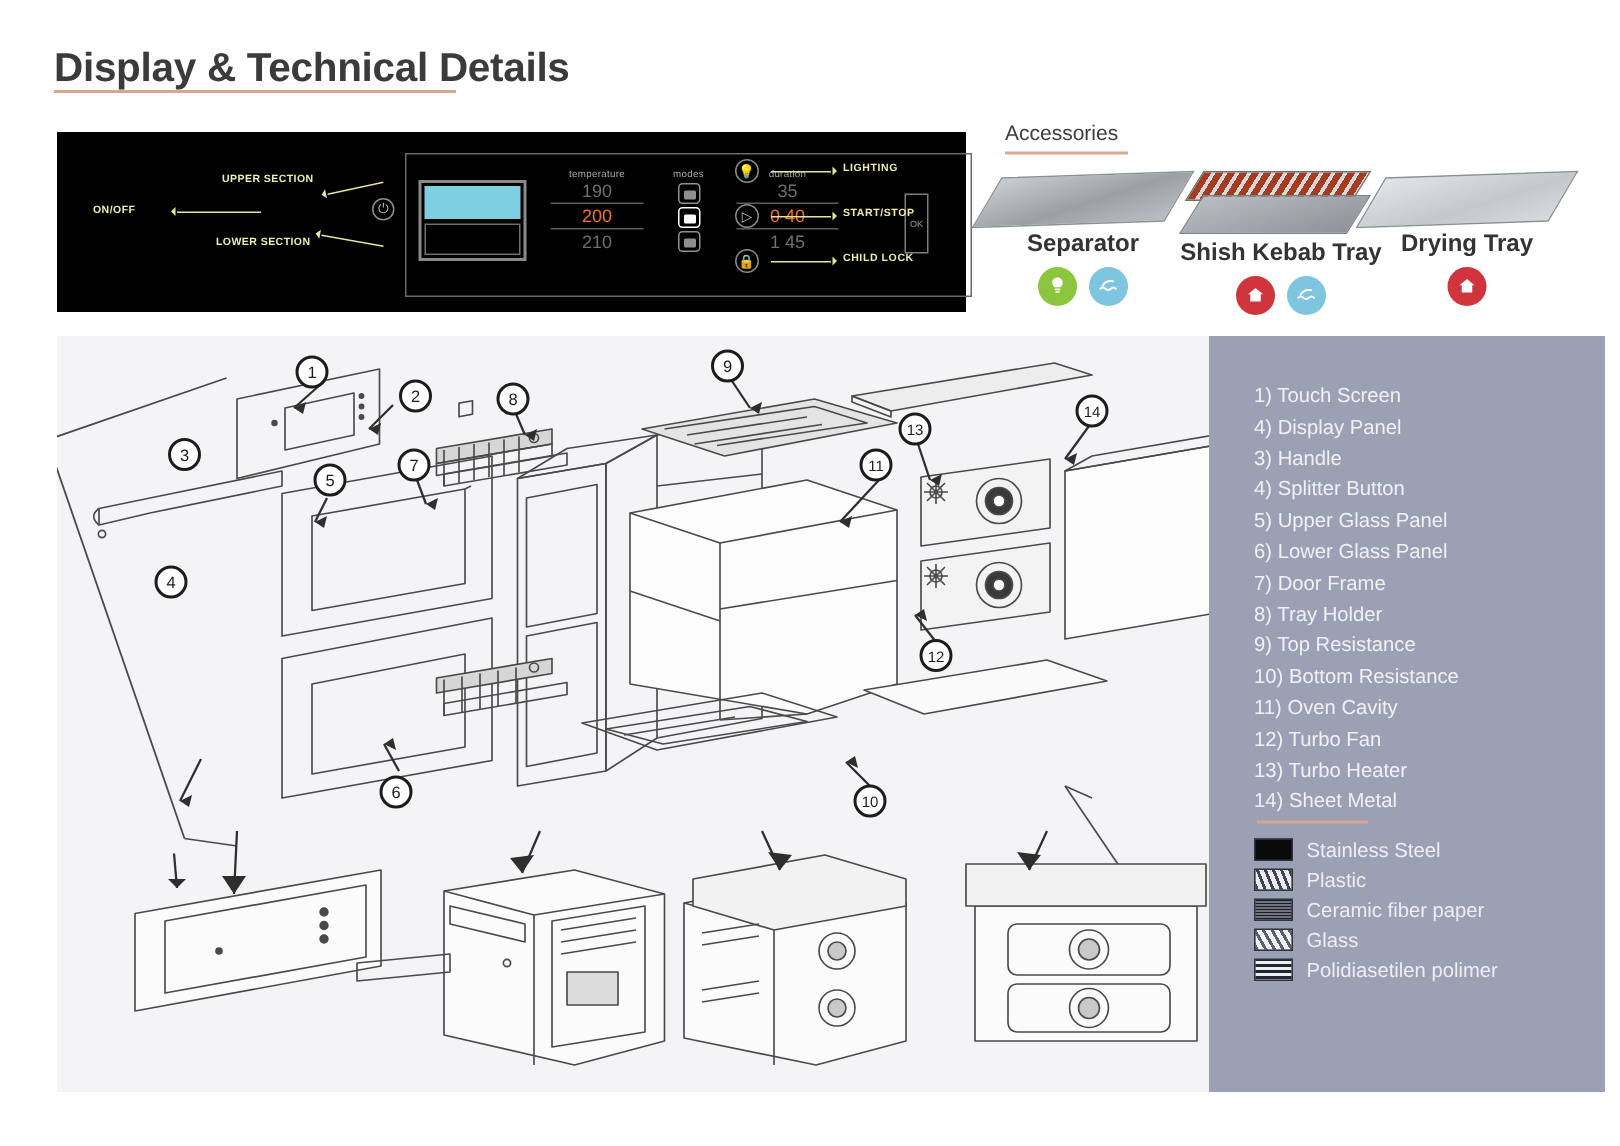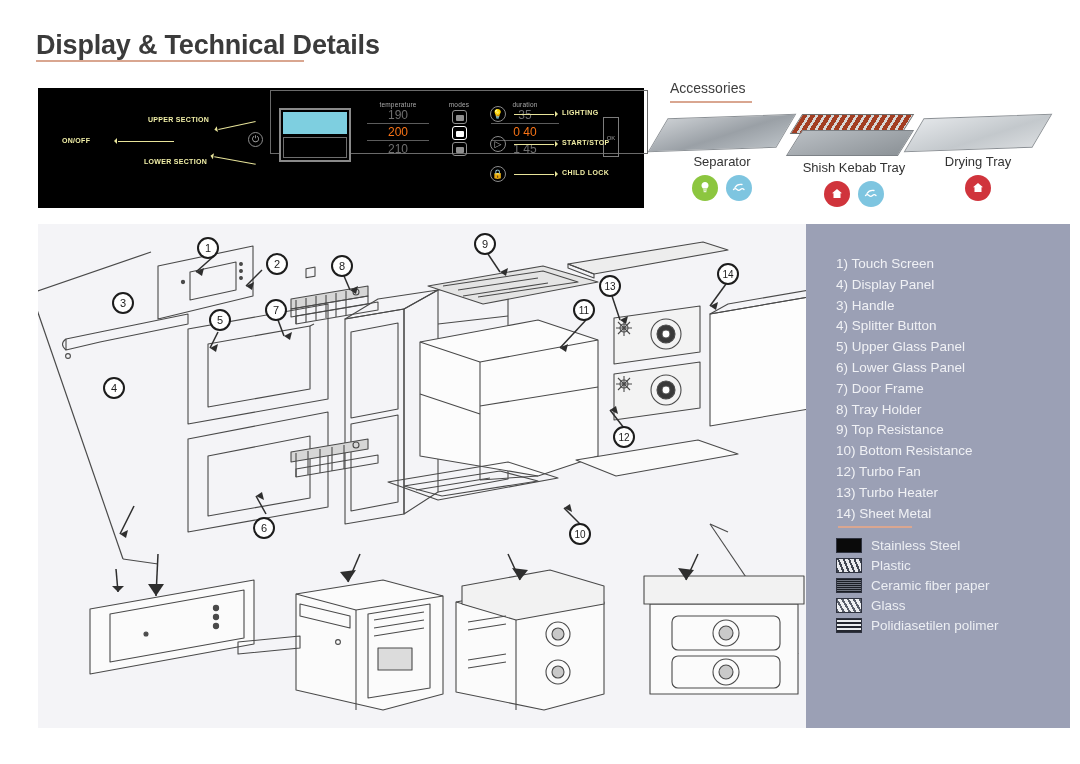--- a/index.html
+++ b/index.html
@@ -51,22 +51,22 @@
 
   .power-btn {
     position: absolute; left: 210px; top: 44px;
     width: 15px; height: 15px; border: 1px solid #8d8d8d;
     border-radius: 50%; color: #b9b9b9; font-size: 9px;
     text-align: center; line-height: 13px;
   }
 
   
   .screen-box {
-    position: absolute; left: 232px; top: 2px;
-    width: 378px; height: 64px; border: 1px solid #6a6a6a;
+    position: absolute; left: 232px; top: 14px;
+    width: 378px; height: 96px; border: 1px solid #6a6a6a;
   }
   .screen {
     position: absolute; left: 8px; top: 17px;
     width: 72px; height: 54px; border: 2px solid #8a8a8a;
     background: #000;
   }
   .screen-top { position: absolute; left: 2px; top: 2px; width: 64px; height: 22px; background: #7ecfe0; }
   .screen-bot { position: absolute; left: 2px; top: 27px; width: 64px; height: 21px; background: #000; border: 1px solid #6e6e6e; }
 
   .col { position: absolute; text-align: center; }
@@ -125,21 +125,21 @@
   .r1 { top: 18px; } .r2 { top: 48px; } .r3 { top: 78px; }
 
   
   .acc-title {
     position: absolute; left: 670px; top: 80px;
     font-size: 14px; color: #3d3d3d; text-align: right;
   }
   .acc-rule { position: absolute; left: 670px; top: 101px; width: 82px; height: 2px; background: #d9a690; }
 
   .acc { position: absolute; text-align: center; width: 140px; }
-  .acc-name { font-size: 13px; font-weight: normal; color: #333; margin-top: 4px; }
+  .acc-name { font-size: 16px; font-weight: bold; color: #333; margin-top: 4px; }
   .acc1 { left: 652px; top: 112px; }
   .acc2 { left: 784px; top: 112px; }
   .acc3 { left: 908px; top: 112px; }
 
   .badges { margin-top: 6px; display: flex; justify-content: center; gap: 8px; }
   .badge { width: 26px; height: 26px; border-radius: 50%; position: relative; }
   .badge svg { position: absolute; left: 5px; top: 5px; }
   .b-green { background: #8cc63f; }
   .b-blue  { background: #7ec5e0; }
   .b-red   { background: #d0343c; }
@@ -610,20 +610,21 @@
     <div class="legend-item">1) Touch Screen</div>
     <div class="legend-item">4) Display Panel</div>
     <div class="legend-item">3) Handle</div>
     <div class="legend-item">4) Splitter Button</div>
     <div class="legend-item">5) Upper Glass Panel</div>
     <div class="legend-item">6) Lower Glass Panel</div>
     <div class="legend-item">7) Door Frame</div>
     <div class="legend-item">8) Tray Holder</div>
     <div class="legend-item">9) Top Resistance</div>
     <div class="legend-item">10) Bottom Resistance</div>
+    <div class="legend-item">11) Oven Cavity</div>
     <div class="legend-item">12) Turbo Fan</div>
     <div class="legend-item">13) Turbo Heater</div>
     <div class="legend-item">14) Sheet Metal</div>
   </div>
 
   <div class="mat-rule"></div>
 
   <div>
     <div class="mat-row">
       <div class="sw sw-steel"></div>

